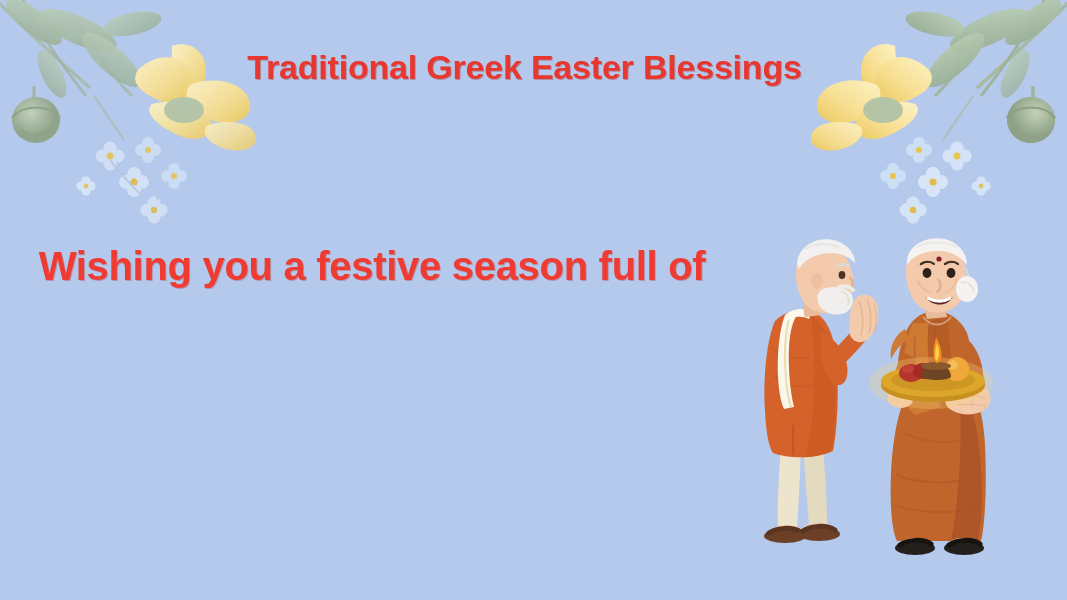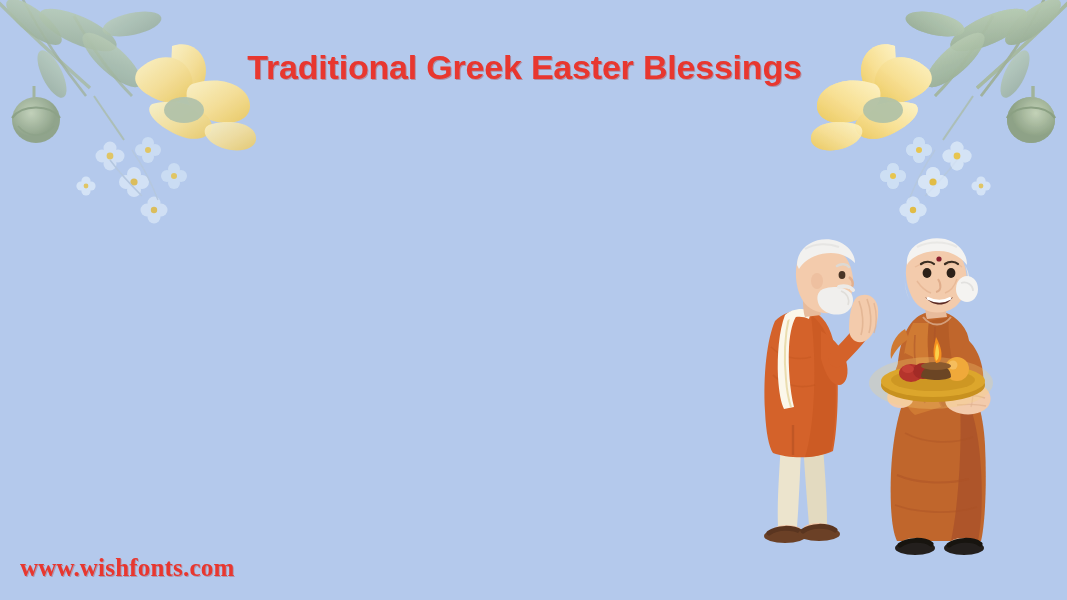--- a/index.html
+++ b/index.html
@@ -226,23 +226,23 @@
             <circle cx="0" cy="7" r="6.5" fill="#d5e4f6"></circle>
           <circle cx="0" cy="0" r="3.2" fill="#e3bc44"></circle>
         </g>
       </g>
     </g>
   </svg>
 
   <div id="title">Traditional Greek Easter Blessings</div>
 
   <div id="message">
+    <div>Wishing you a festive season full of</div>
   </div>
 
-  <div id="watermark">www.wishfonts.com</div>
 
   <svg id="illustration" viewBox="0 0 290 340">
 
     <g>
 
       <path d="M36,208 C34,240 32,268 33,292 L52,292 C54,266 55,240 56,214 Z" fill="#ece4cd"></path>
       <path d="M58,208 C60,240 62,266 64,290 L82,290 C82,264 80,238 78,212 Z" fill="#e3daC0"></path>
 
       <ellipse cx="42" cy="296" rx="15" ry="6" fill="#f0c6a8"></ellipse>
       <ellipse cx="73" cy="294" rx="15" ry="6" fill="#f0c6a8"></ellipse>

